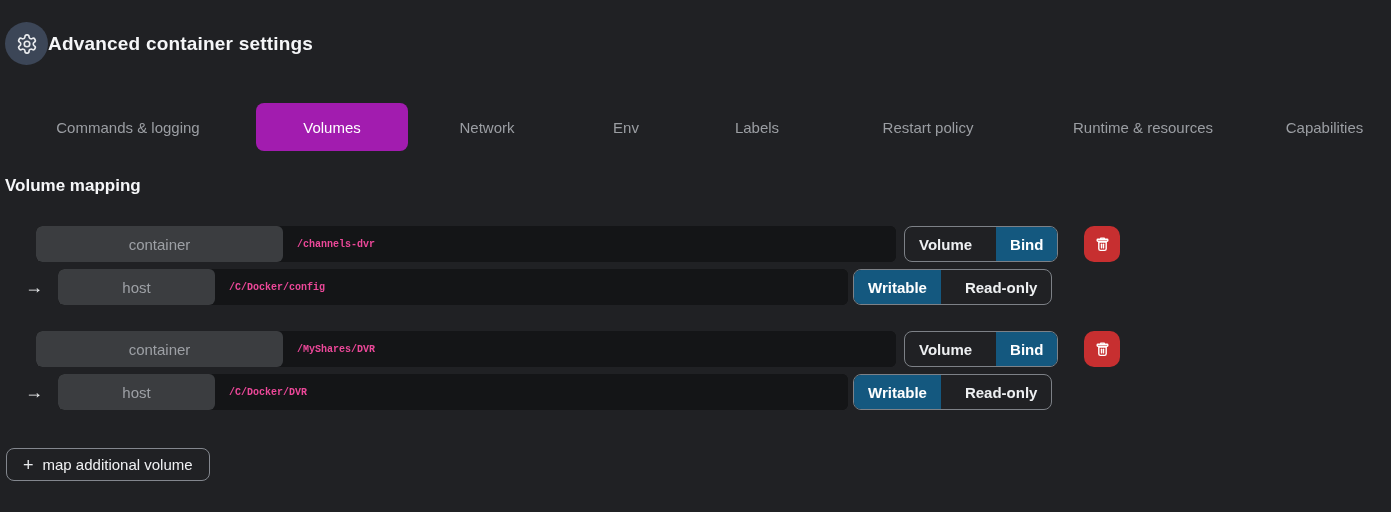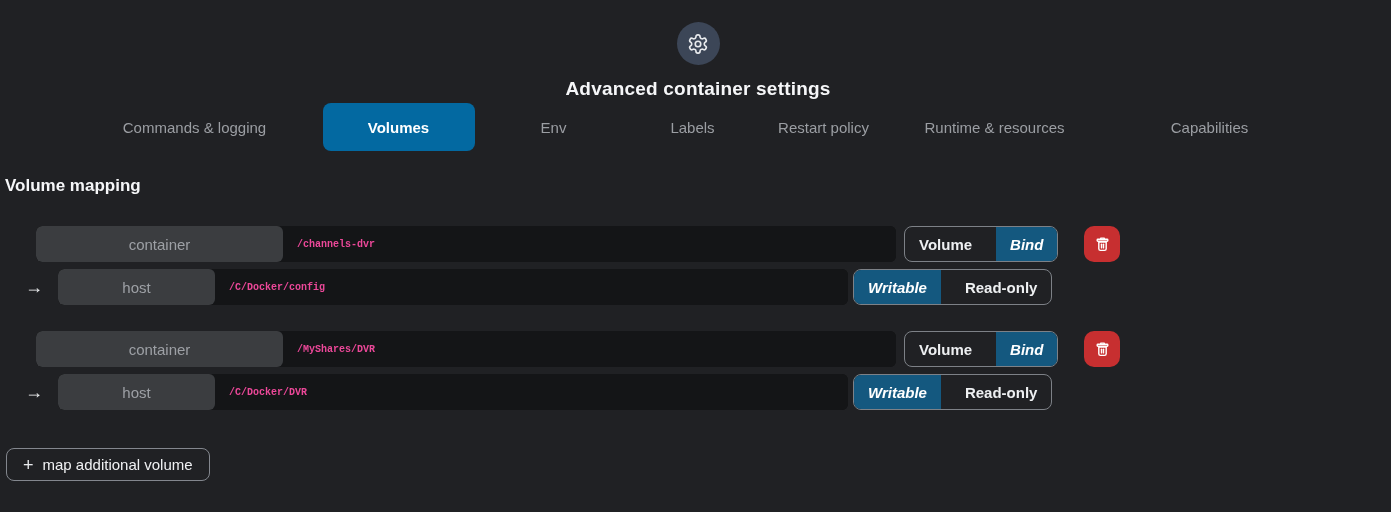--- a/index.html
+++ b/index.html
@@ -6,22 +6,22 @@
   html, body {
     width: 1391px; height: 512px;
     background: #202124;
     font-family: "Liberation Sans", sans-serif;
     overflow: hidden;
     color: #f2f3f5;
   }
 
   
   .header {
-    display: flex; align-items: center; gap: 13px;
-    margin: 22px 0 0 5px; height: 43px; flex-direction: column;
+    display: flex; align-items: center; 
+    margin: 22px 0 0 5px; height: 43px;
   }
   .gear-badge {
     width: 43px; height: 43px; border-radius: 50%;
     background: #3c4657;
     display: flex; align-items: center; justify-content: center;
     flex: 0 0 auto;
   }
   .page-title { font-size: 19px; font-weight: 700; color: #f5f6f8; letter-spacing: .2px; }
 
   
@@ -32,22 +32,22 @@
   }
   .tab:nth-child(1){ width: 256px; }
   .tab:nth-child(2){ width: 152px; }
   .tab:nth-child(3){ width: 158px; }
   .tab:nth-child(4){ width: 120px; }
   .tab:nth-child(5){ width: 142px; }
   .tab:nth-child(6){ width: 200px; }
   .tab:nth-child(7){ width: 230px; }
   .tab:nth-child(8){ width: 133px; }
   .tab.active {
-    background: #0369a1; border-radius: 8px;
-    color: #ffffff; font-weight: 700;
+    background: #a21caf; border-radius: 8px;
+    color: #ffffff; font-weight: 400;
   }
 
   
   .section-heading {
     margin: 25px 0 0 5px;
     font-size: 17px; font-weight: 700; color: #f5f6f8;
   }
   .mappings { margin-top: 30px; }
   .mapping + .mapping { margin-top: 26px; }
 
@@ -83,21 +83,21 @@
     display: inline-flex; height: 36px; flex: 0 0 auto;
     border: 1px solid #7d8187; border-radius: 8px; overflow: hidden; gap: 10px;
   }
   .toggle.type-toggle { margin-left: 8px; }
   .toggle.mode-toggle { margin-left: 5px; }
   .seg {
     display: flex; align-items: center; justify-content: center;
     padding: 0 14px; font-size: 15px; font-weight: 600; color: #eef0f2;
     cursor: pointer; background: transparent; white-space: nowrap;
   }
-  .seg.selected { background: #14587f; color: #ffffff; font-style: italic; }
+  .seg.selected { background: #14587f; color: #ffffff; }
 
   .trash-btn {
     width: 36px; height: 36px; margin-left: 26px; flex: 0 0 auto;
     background: #c72f30; border: none; border-radius: 10px;
     display: flex; align-items: center; justify-content: center;
     cursor: pointer;
   }
 
   
   .add-volume-btn {
@@ -122,20 +122,21 @@
       <circle cx="12" cy="12" r="3"></circle>
     </svg>
   </div>
   <h1 class="page-title">Advanced container settings</h1>
 </div>
 
 
 <div class="tabs">
   <div class="tab">Commands &amp; logging</div>
   <div class="tab active">Volumes</div>
+  <div class="tab">Network</div>
   <div class="tab">Env</div>
   <div class="tab">Labels</div>
   <div class="tab">Restart policy</div>
   <div class="tab">Runtime &amp; resources</div>
   <div class="tab">Capabilities</div>
 </div>
 
 
 <div class="section-heading">Volume mapping</div>
 

